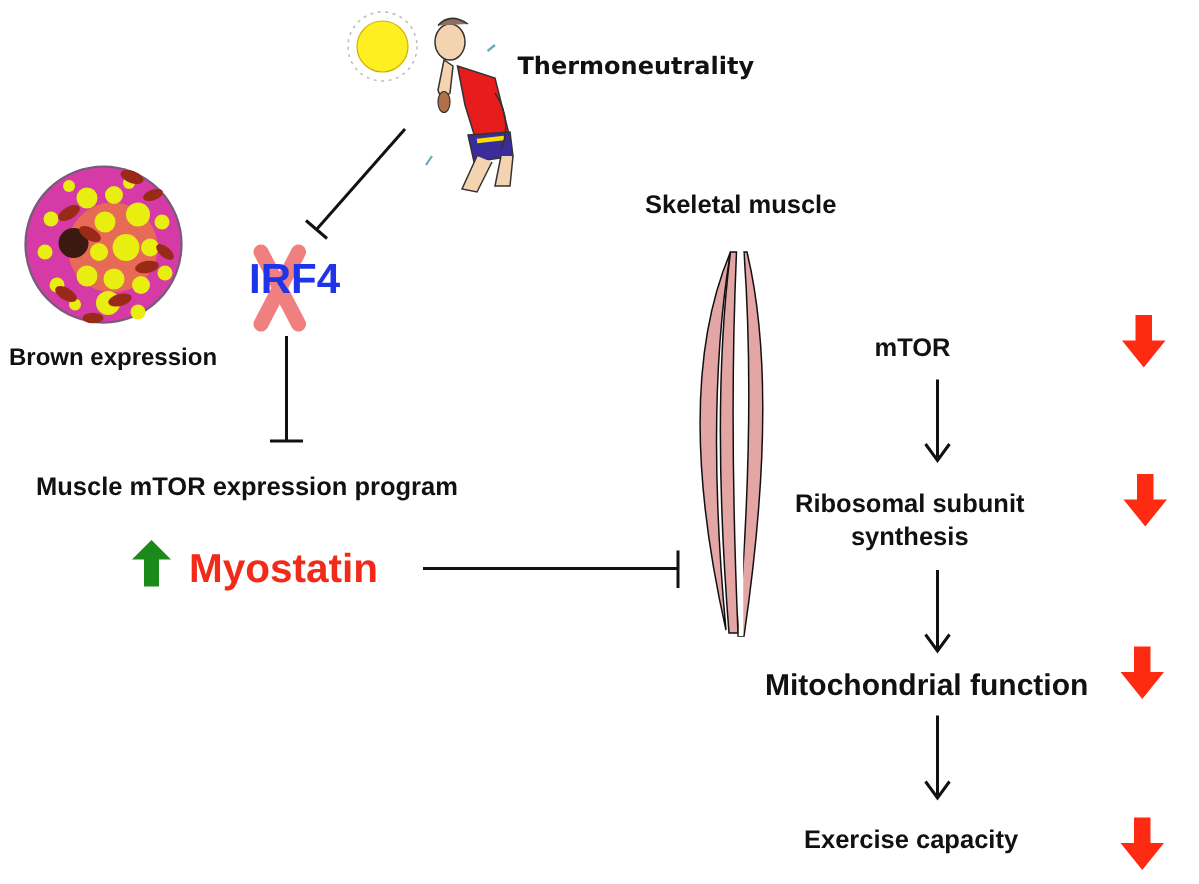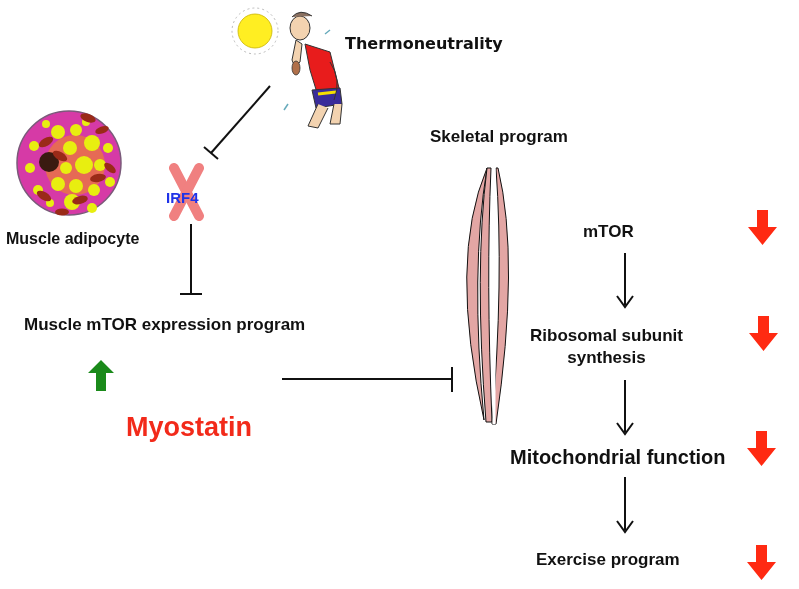--- a/index.html
+++ b/index.html
@@ -2,23 +2,23 @@
 <html><head>
 <meta charset="utf-8">
 <style>
   html, body { margin: 0; padding: 0; background: #ffffff; }
   body { width: 799px; height: 589px; position: relative; overflow: hidden;
          font-family: "Liberation Sans", sans-serif; color: #111; }
   .txt { position: absolute; font-weight: bold; white-space: nowrap; }
   #diagram { position: absolute; left: 0; top: 0; }
   .lbl-thermo { left: 345px; top: 34px; font-size: 16px; font-family: "DejaVu Sans", sans-serif; font-weight: bold; }
   .lbl-brown { left: 6px; top: 230px; font-size: 16px; }
-  .lbl-irf4 { left: 166px; top: 189px; font-size: 15px; color: #1f33e8; }
+  .lbl-irf4 { left: 166px; top: 170px; font-size: 28px; color: #1f33e8; }
   .lbl-mgep { left: 24px; top: 315px; font-size: 17px; }
-  .lbl-myo { left: 126px; top: 364px; font-size: 27px; color: #f22a1a; margin-top: 48px; }
+  .lbl-myo { left: 126px; top: 364px; font-size: 27px; color: #f22a1a; }
   .lbl-skel { left: 430px; top: 127px; font-size: 17px; }
   .lbl-mtor { left: 583px; top: 222px; font-size: 17px; }
   .lbl-ribo { left: 530px; top: 325px; font-size: 17px; text-align: center; line-height: 22px; }
   .lbl-mito { left: 510px; top: 446px; font-size: 20px; }
   .lbl-exer { left: 536px; top: 550px; font-size: 17px; }
 </style>
 </head>
 <body>
 
 <svg id="diagram" width="799" height="589" viewBox="0 0 799 589">
@@ -134,24 +134,24 @@
   </g>
   <g>
     <path d="M756 431 L767 431 L767 448 L776 448 L761.5 466 L747 448 L756 448 Z" fill="#ff2a12"></path>
   </g>
   <g>
     <path d="M756 545 L767 545 L767 562 L776 562 L761.5 580 L747 562 L756 562 Z" fill="#ff2a12"></path>
   </g>
 </svg>
 
 <div class="txt lbl-thermo">Thermoneutrality</div>
-<div class="txt lbl-brown">Muscle adipocyte</div>
+<div class="txt lbl-brown">Brown expression</div>
 <div class="txt lbl-irf4">IRF4</div>
 <div class="txt lbl-mgep">Muscle mTOR expression program</div>
 <div class="txt lbl-myo">Myostatin</div>
-<div class="txt lbl-skel">Skeletal program</div>
+<div class="txt lbl-skel">Skeletal muscle</div>
 <div class="txt lbl-mtor">mTOR</div>
 <div class="txt lbl-ribo">
   <div>Ribosomal subunit</div>
   <div>synthesis</div>
 </div>
 <div class="txt lbl-mito">Mitochondrial function</div>
-<div class="txt lbl-exer">Exercise program</div>
+<div class="txt lbl-exer">Exercise capacity</div>
 
 </body></html>

